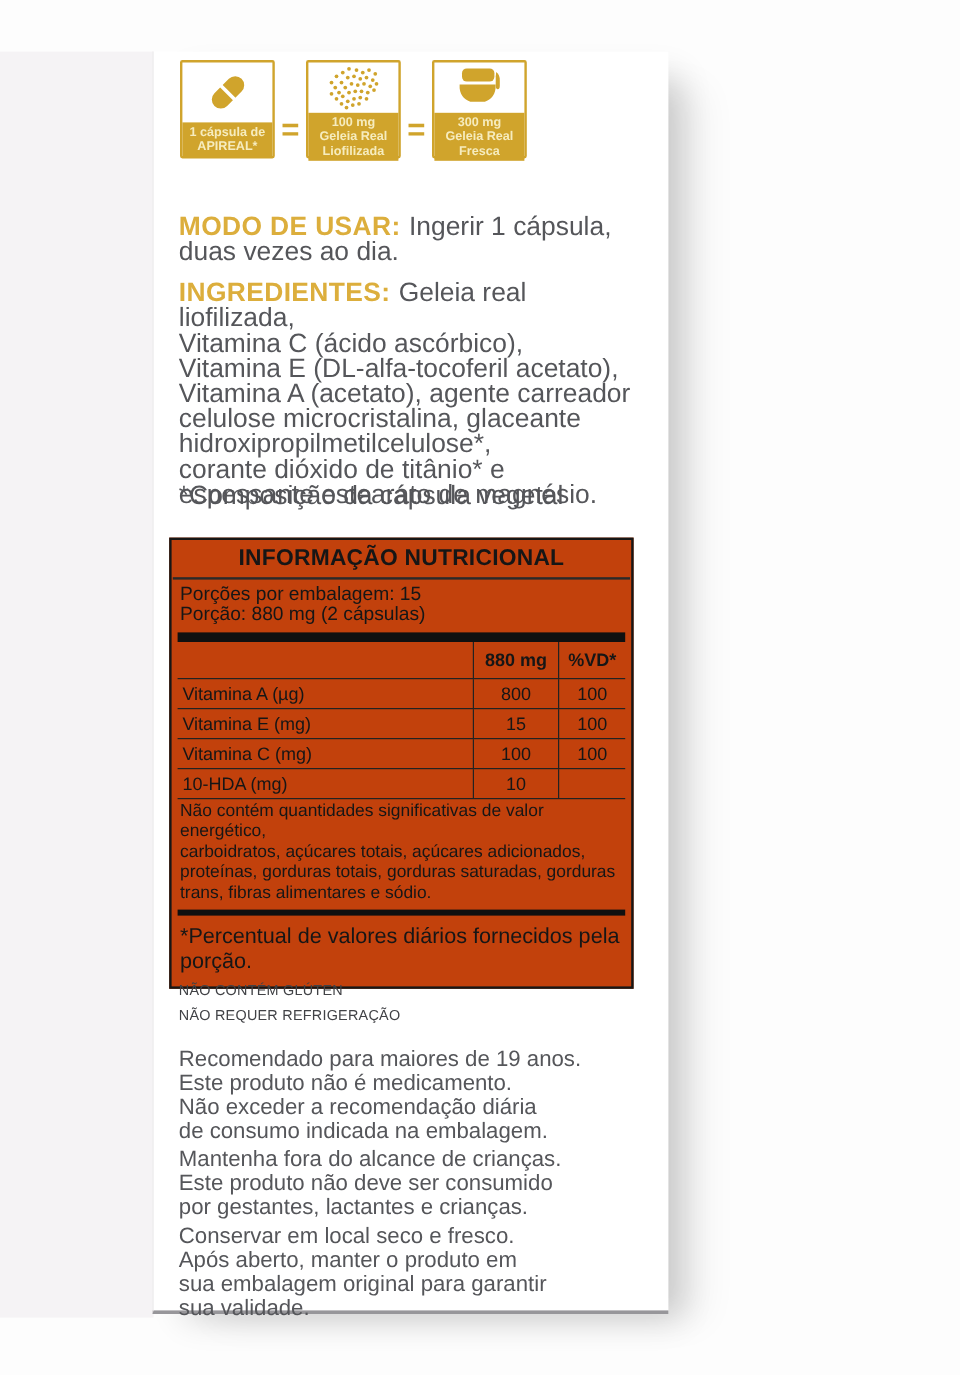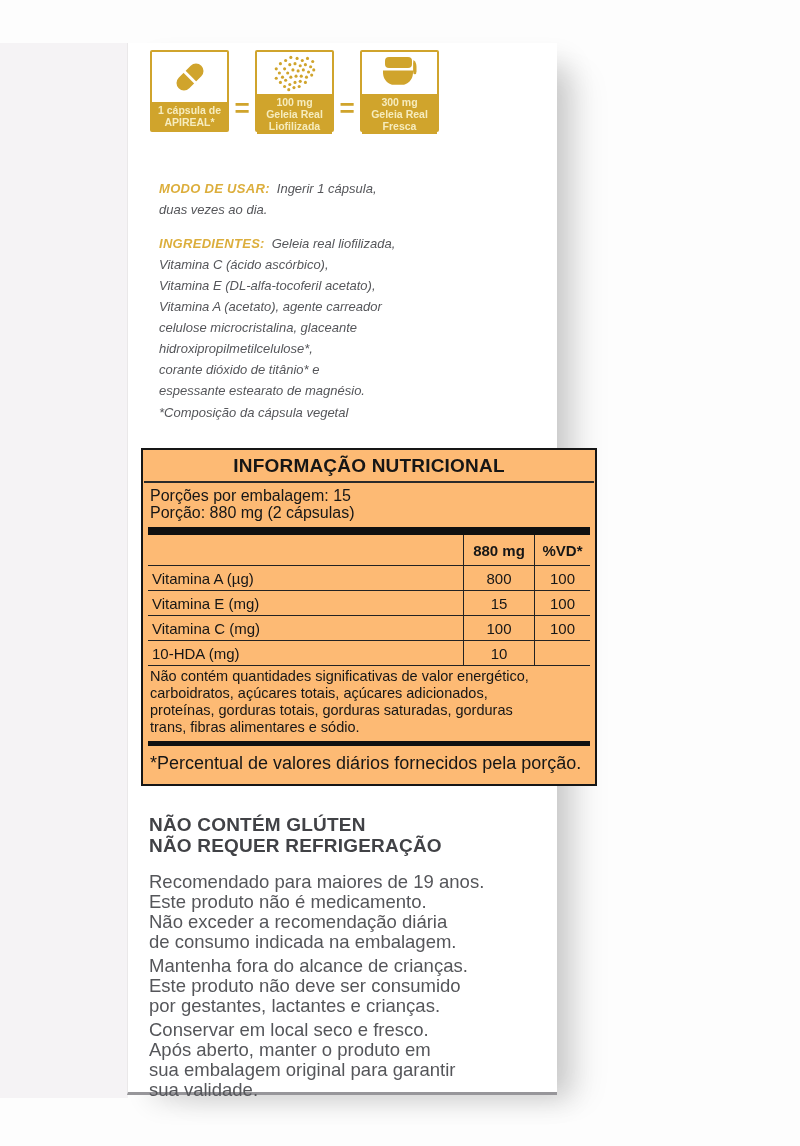--- a/index.html
+++ b/index.html
@@ -24,30 +24,30 @@
   .icon-box{width:79px;height:82px;border:2px solid var(--gold);border-radius:2px;
     display:flex;flex-direction:column;background:#fff;}
   .icon-area{height:57px;display:flex;align-items:center;justify-content:center;}
   .icon-label{flex:1;background:var(--gold);color:var(--pale-gold);
     font-size:10.5px;font-weight:bold;text-align:center;line-height:12px;
     display:flex;align-items:center;justify-content:center;padding:2px;}
   .equals{width:26px;text-align:center;margin-top:45px;color:var(--gold);
     font-weight:800;font-size:26px;line-height:26px;}
 
   
-  .tblock{position:absolute;left:31px;width:382px;color:var(--body-gray);
-    font-size:13px;line-height:21px;font-style:italic;}
+  .tblock{position:absolute;left:21px;width:382px;color:var(--body-gray);
+    font-size:22px;line-height:21px;}
   .gold-heading{color:var(--gold-heading);font-weight:800;letter-spacing:0.3px;margin-right:7px;}
   .usage{top:135px;}
   .ingredients{top:190px;}
   .composition{top:359px;}
 
   
-  .nutri{position:absolute;top:405px;left:13px;width:456px;border:2.5px solid var(--table-ink);
-    background:#fdba74;color:var(--table-ink);}
+  .nutri{position:absolute;top:405px;left:13px;width:387px;border:2.5px solid var(--table-ink);
+    background:#c2410c;color:var(--table-ink);}
   .nutri-title{text-align:center;font-weight:bold;font-size:19px;padding:5px 0 4px;
     margin:0 1px;border-bottom:2px solid #2a2a2a;letter-spacing:0.2px;}
   .servings{padding:4px 7px 6px;font-size:16px;line-height:17px;}
   .thick-bar{height:8px;background:#101010;margin:0 5px;}
   .grid{margin:0 5px;}
   .row{display:flex;align-items:stretch;}
   .hdr{height:30px;font-weight:bold;}
   .drow{height:25px;border-top:1.5px solid #222;}
   .col-name{flex:1;display:flex;align-items:center;padding-left:4px;font-size:15px;}
   .col-amt{width:71px;border-left:1.5px solid #222;display:flex;align-items:center;
@@ -55,21 +55,21 @@
   .col-dv{width:56px;border-left:1.5px solid #222;display:flex;align-items:center;
     justify-content:center;font-size:15px;}
   .hdr .col-amt,.hdr .col-dv{font-weight:bold;}
   .note{border-top:1.5px solid #222;margin:0 5px;padding:2px 2px 5px;
     font-size:14.5px;line-height:17px;}
   .thick-line{height:4.5px;background:#101010;margin:0 5px;}
   .tfoot{margin:0 5px;padding:7px 2px 10px;font-size:18px;}
 
   
   .claims{position:absolute;top:772px;left:21px;color:var(--claims-gray);
-    font-weight:700;font-size:19px;line-height:20.5px;letter-spacing:0.2px;}
+    font-weight:400;font-size:12px;line-height:20.5px;letter-spacing:0.2px;}
   .warnings{position:absolute;top:829px;left:21px;width:385px;color:var(--body-gray);
     font-size:18.5px;line-height:20px;}
   .warnings p{margin:0 0 4px 0;}
   .warnings p:last-child{margin-bottom:0;}
 </style>
 </head>
 <body>
 
 <div class="left-bg"></div>
 

